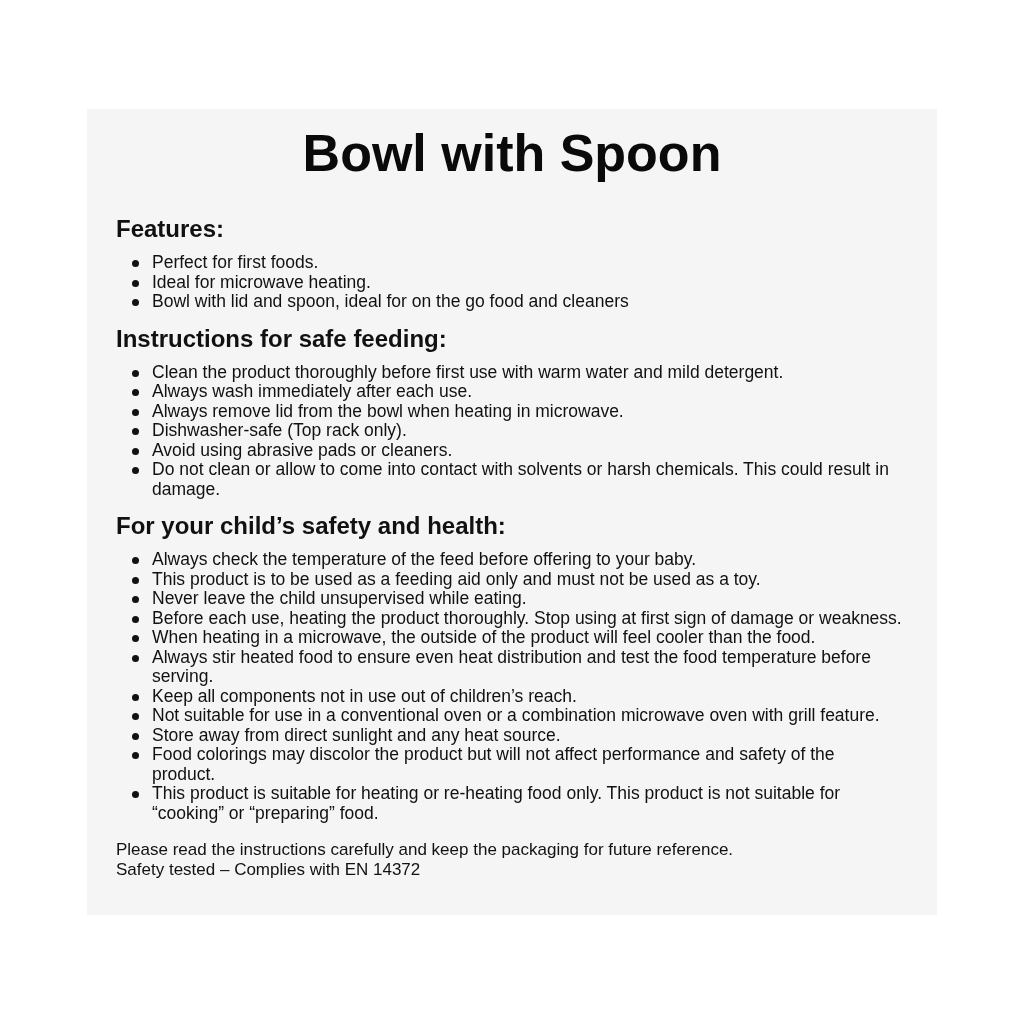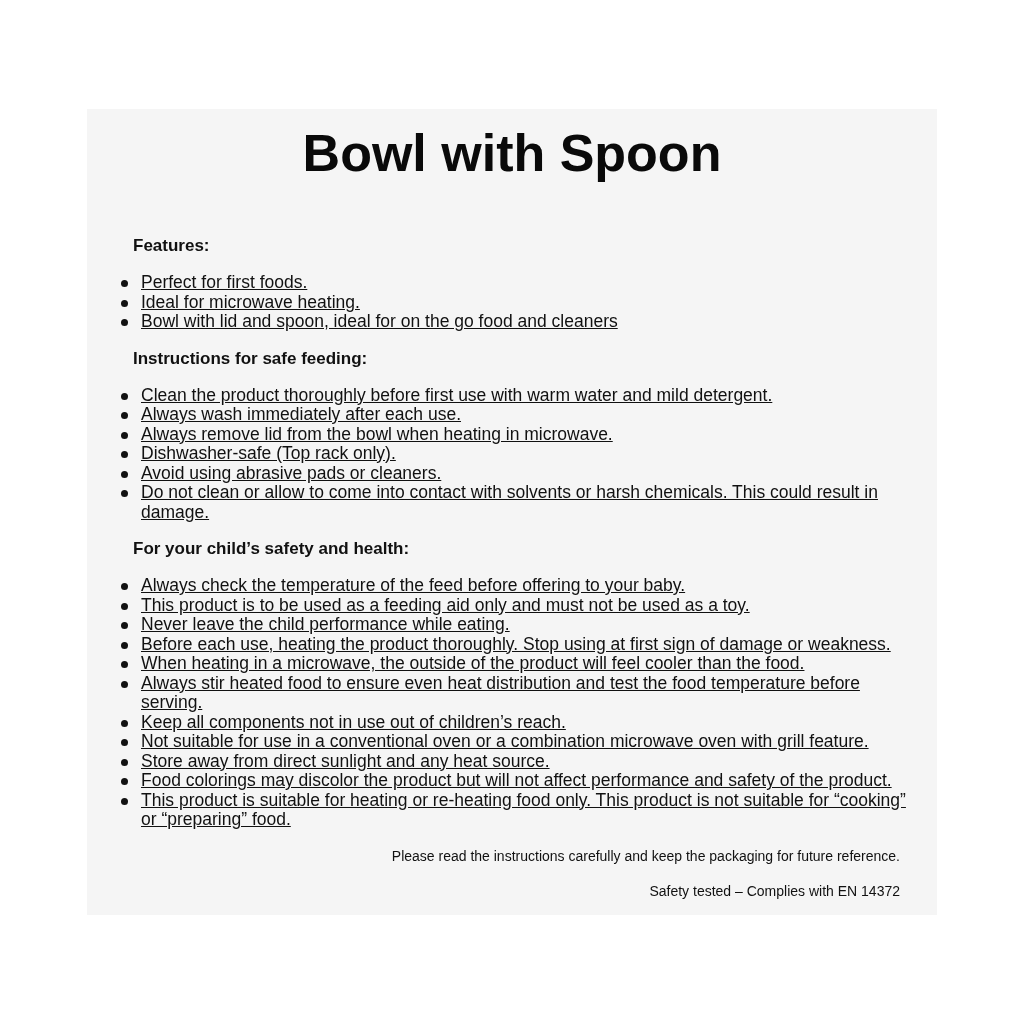--- a/index.html
+++ b/index.html
@@ -8,28 +8,28 @@
     position: absolute; left: 87px; top: 109px; width: 850px; height: 806px;
     background: #f5f5f5; box-sizing: border-box;
     font-family: "Liberation Sans", sans-serif; color: #111;
   }
   .title {
     position: absolute; left: 0; right: 0; top: 14px; text-align: center;
     font-weight: bold; font-size: 52px; letter-spacing: 0px; color: #0a0a0a;
   }
   .content { position: absolute; left: 29px; top: 110px; width: 800px; }
   .section { margin-bottom: 17px; }
-  .heading { font-weight: bold; font-size: 17px; line-height: 20px; margin: 17px; }
-  ul { list-style: none; margin: 3px; padding: 0; text-decoration: underline; }
+  .heading { font-weight: bold; font-size: 24px; line-height: 20px; margin: 0; }
+  ul { list-style: none; margin: 14px; padding: 0; }
   li { position: relative; padding-left: 22px; font-size: 17.5px; line-height: 19.5px; }
   li::before {
     content: ""; position: absolute; left: 2px; top: 7px; width: 7px; height: 7px;
     border-radius: 50%; background: #111;
   }
-  .footer p { margin: 16px; font-size: 14px; line-height: 19.5px; text-align: right; }
+  .footer p { margin: 0; font-size: 17px; line-height: 19.5px; }
 </style>
 </head>
 <body>
 
 <div class="card">
   <div class="title">Bowl with Spoon</div>
 
   <div class="content">
     <div class="section">
       <p class="heading">Features:</p>
@@ -50,21 +50,21 @@
         <li>Avoid using abrasive pads or cleaners.</li>
         <li>Do not clean or allow to come into contact with solvents or harsh chemicals. This could result in damage.</li>
       </ul>
     </div>
 
     <div class="section">
       <p class="heading">For your child’s safety and health:</p>
       <ul>
         <li>Always check the temperature of the feed before offering to your baby.</li>
         <li>This product is to be used as a feeding aid only and must not be used as a toy.</li>
-        <li>Never leave the child performance while eating.</li>
+        <li>Never leave the child unsupervised while eating.</li>
         <li>Before each use, heating the product thoroughly. Stop using at first sign of damage or weakness.</li>
         <li>When heating in a microwave, the outside of the product will feel cooler than the food.</li>
         <li>Always stir heated food to ensure even heat distribution and test the food temperature before serving.</li>
         <li>Keep all components not in use out of children’s reach.</li>
         <li>Not suitable for use in a conventional oven or a combination microwave oven with grill feature.</li>
         <li>Store away from direct sunlight and any heat source.</li>
         <li>Food colorings may discolor the product but will not affect performance and safety of the product.</li>
         <li>This product is suitable for heating or re-heating food only. This product is not suitable for “cooking” or “preparing” food.</li>
       </ul>
     </div>

